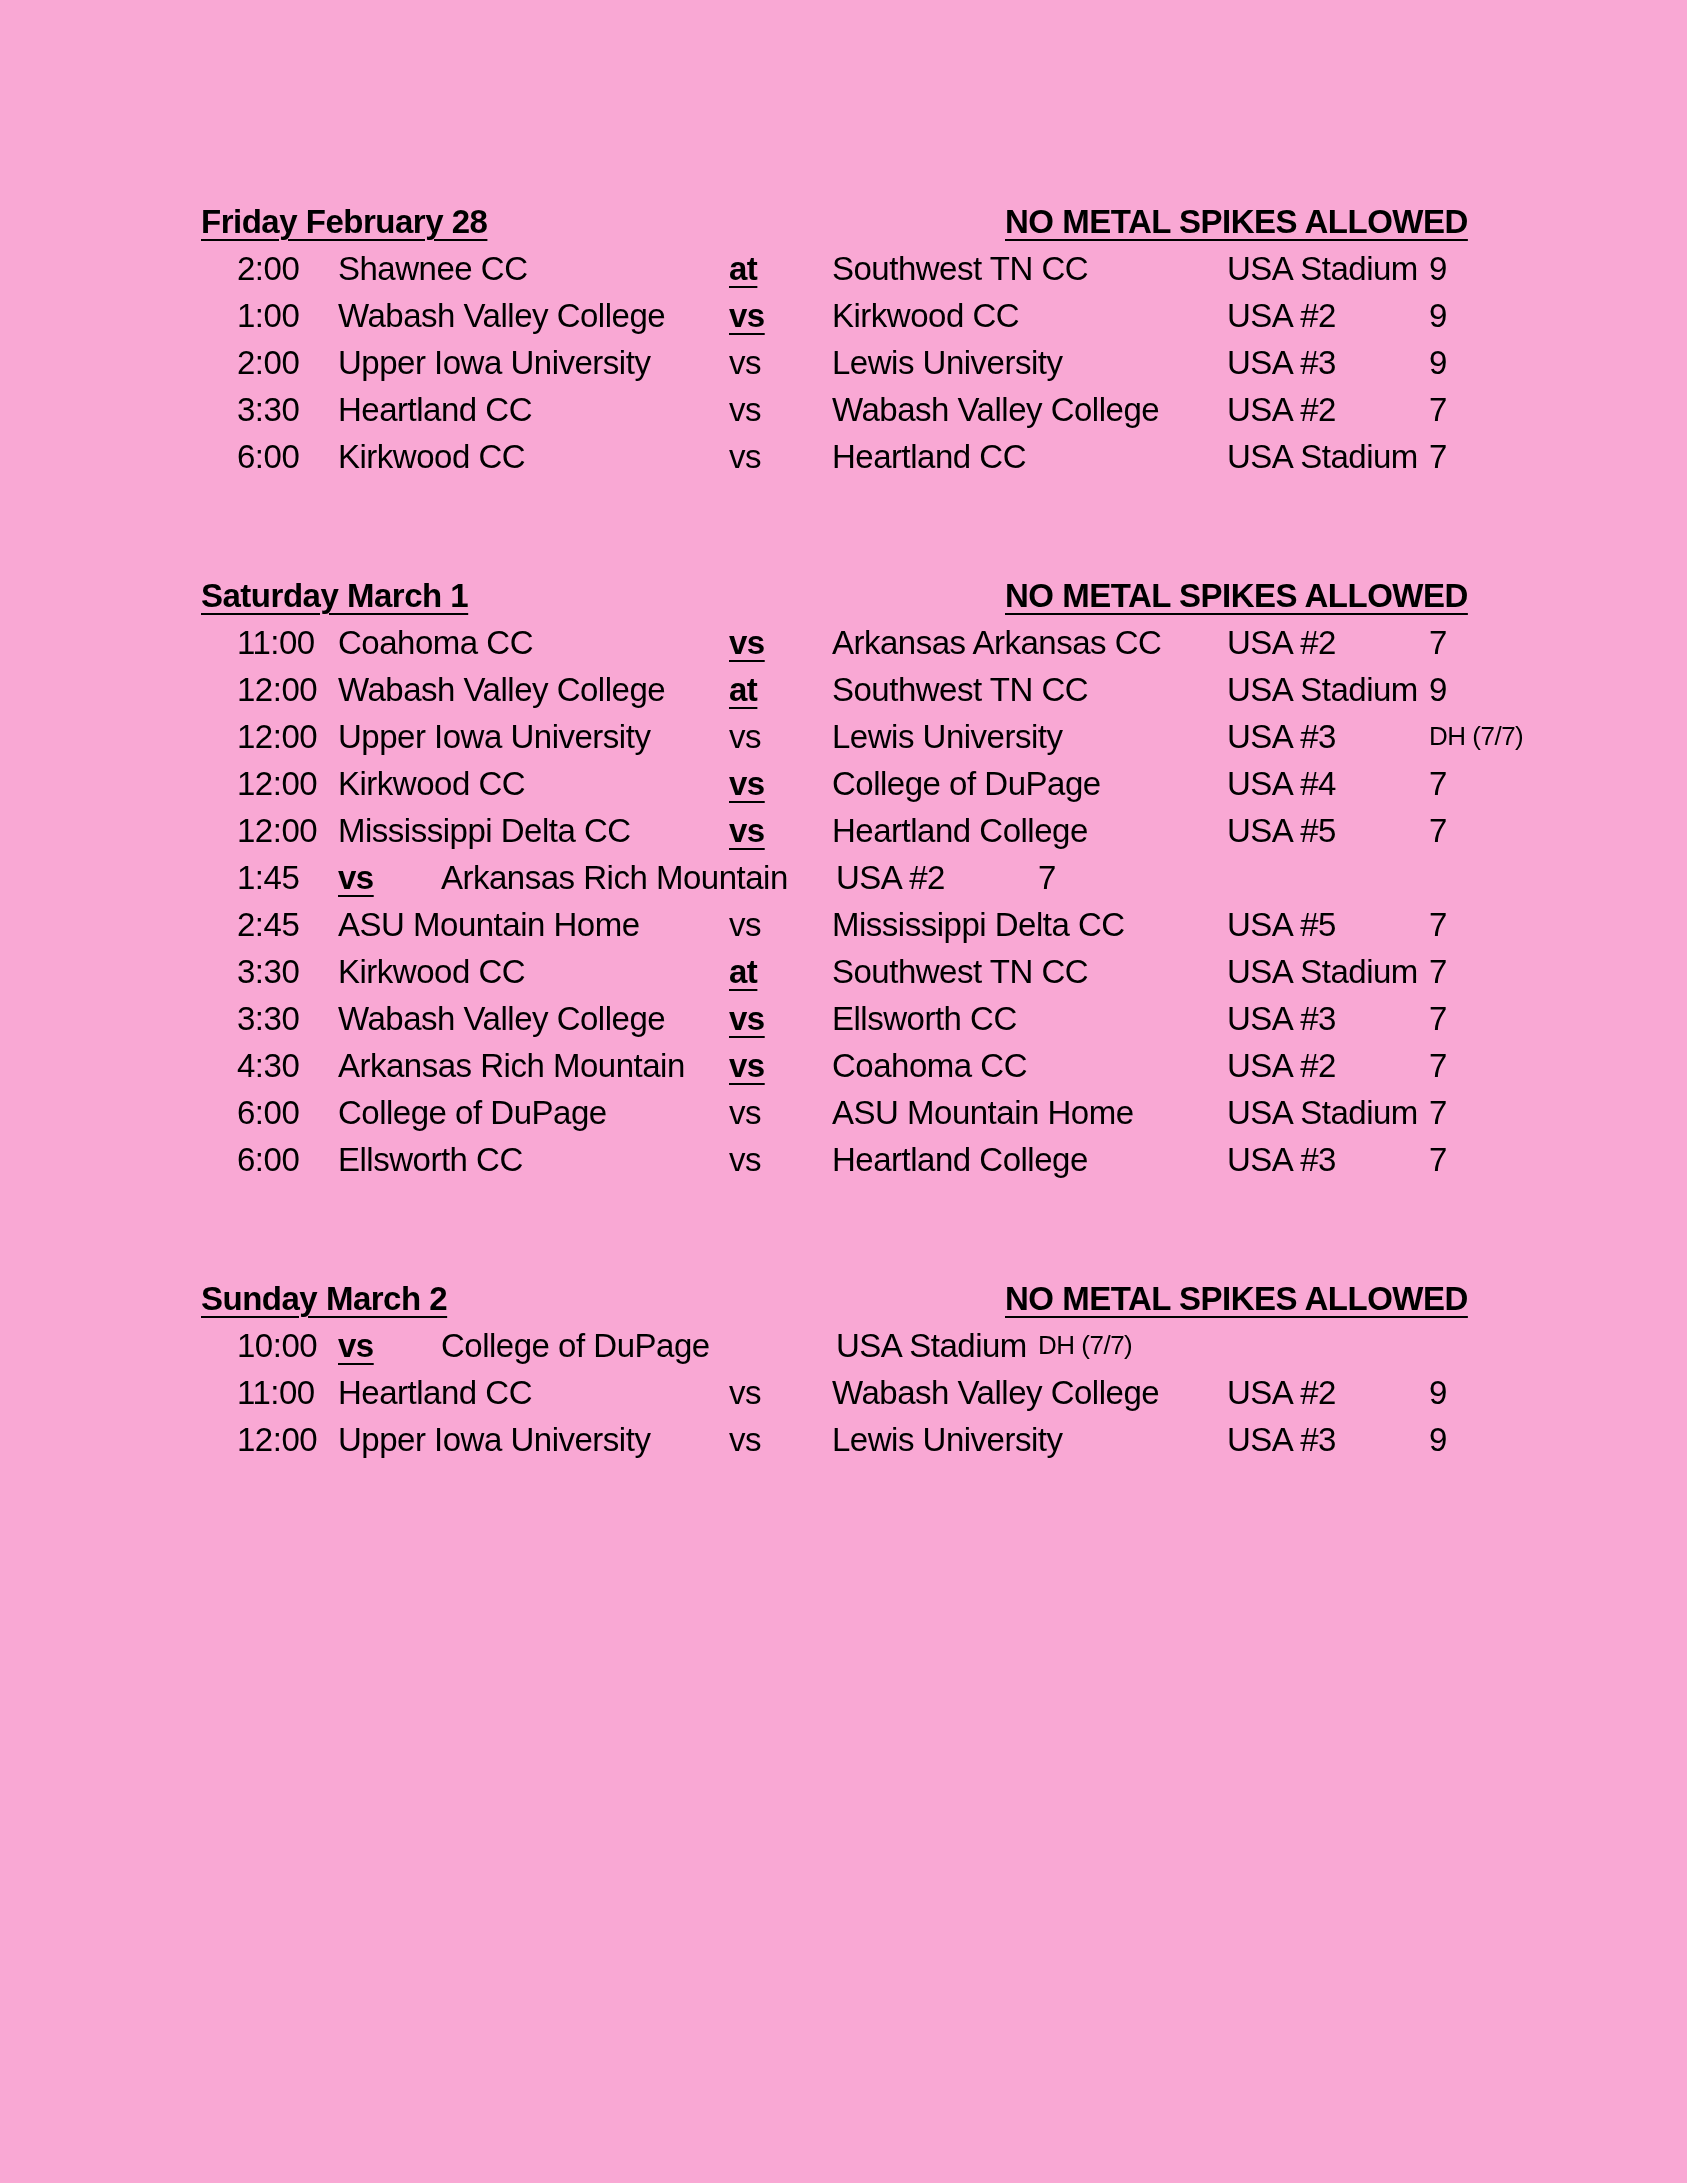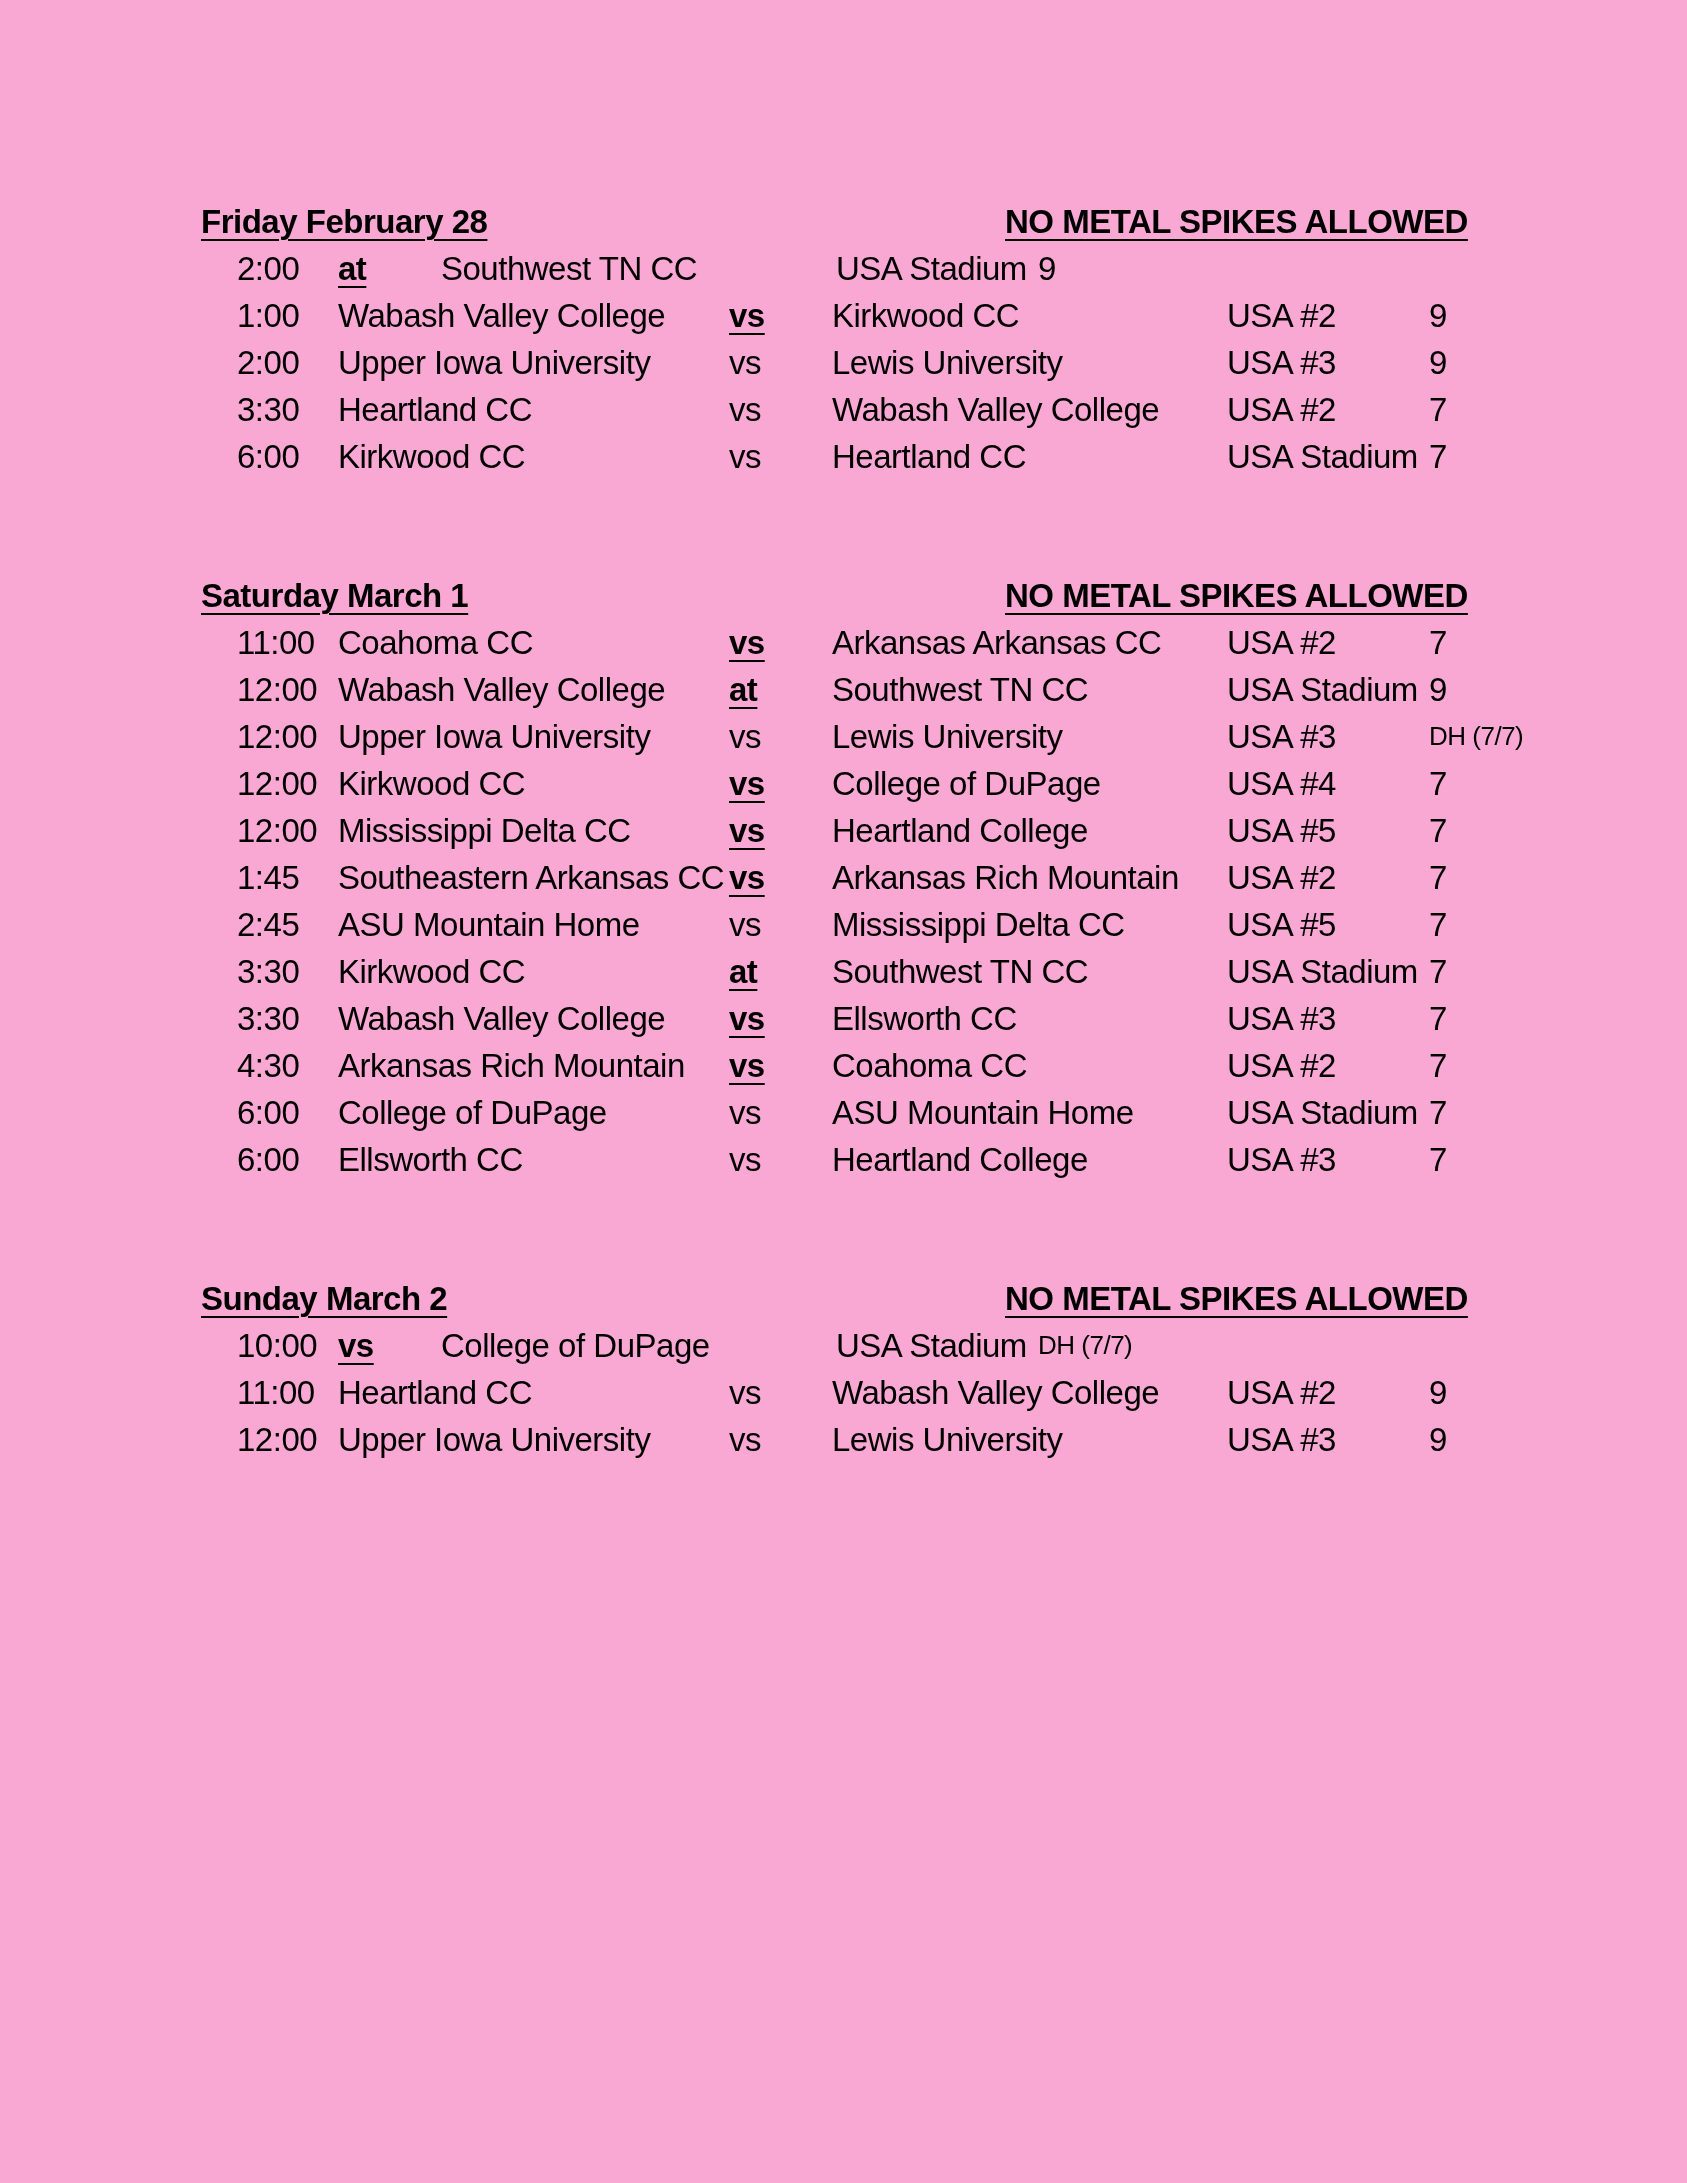--- a/index.html
+++ b/index.html
@@ -71,20 +71,21 @@
 <div class="page">
   <div class="content">
   <div class="section">
     <div class="heading-row">
       <span class="day-heading">Friday February 28</span>
       <span class="notice">NO METAL SPIKES ALLOWED</span>
     </div>
     <div class="rows">
   <div class="game-row">
     <span class="c-time">2:00</span>
+    <span class="c-team1">Shawnee CC</span>
     <span class="c-conj emph">at</span>
     <span class="c-team2">Southwest TN CC</span>
     <span class="c-venue">USA Stadium</span>
     <span class="c-innings">9</span>
   </div>
 
   <div class="game-row">
     <span class="c-time">1:00</span>
     <span class="c-team1">Wabash Valley College</span>
     <span class="c-conj emph">vs</span>
@@ -168,21 +169,20 @@
     <span class="c-time">12:00</span>
     <span class="c-team1">Mississippi Delta CC</span>
     <span class="c-conj emph">vs</span>
     <span class="c-team2">Heartland College</span>
     <span class="c-venue">USA #5</span>
     <span class="c-innings">7</span>
   </div>
 
   <div class="game-row">
     <span class="c-time">1:45</span>
-    <span class="c-team1">Southeastern Arkansas CC</span>
     <span class="c-conj emph">vs</span>
     <span class="c-team2">Arkansas Rich Mountain</span>
     <span class="c-venue">USA #2</span>
     <span class="c-innings">7</span>
   </div>
 
   <div class="game-row">
     <span class="c-time">2:45</span>
     <span class="c-team1">ASU Mountain Home</span>
     <span class="c-conj">vs</span>

